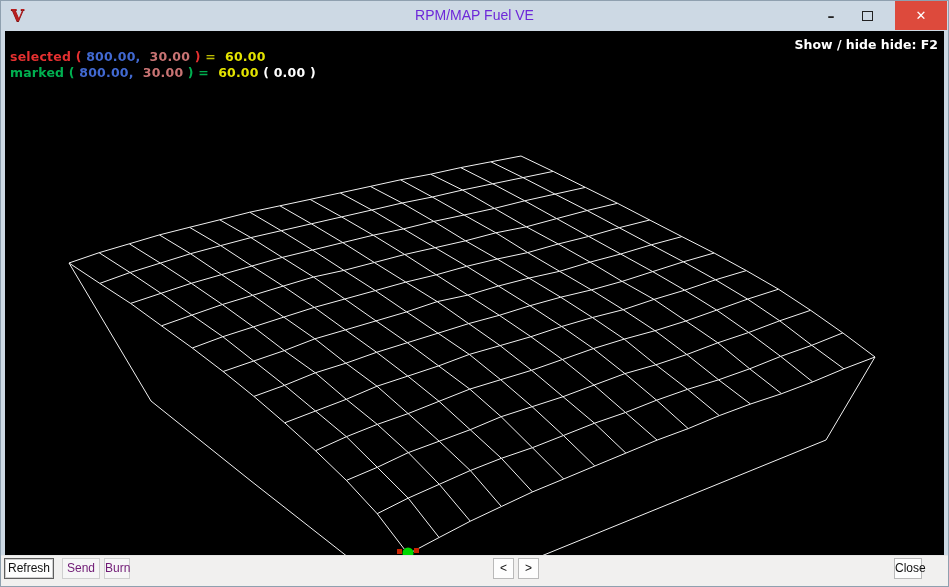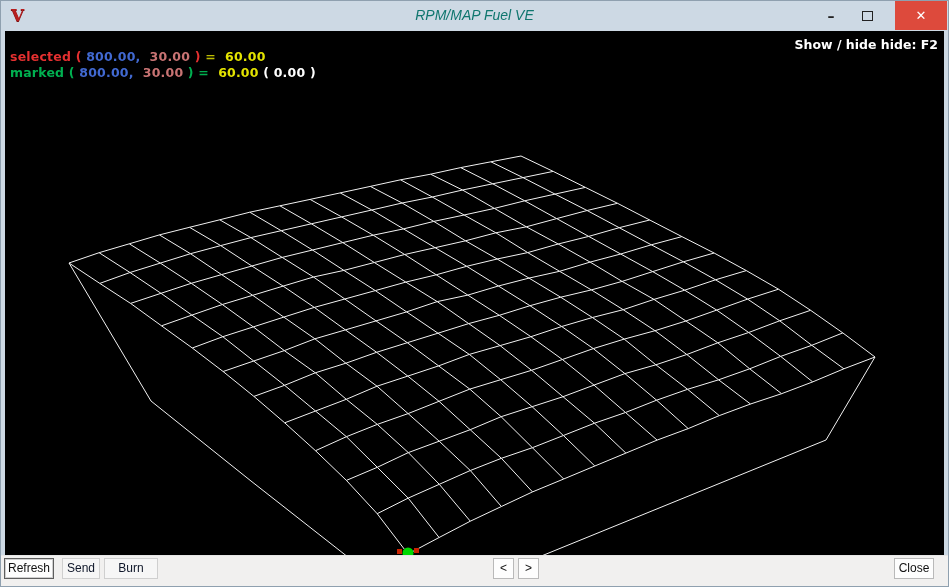--- a/index.html
+++ b/index.html
@@ -7,44 +7,44 @@
   .window{
     position:relative;width:949px;height:587px;
     background:#cdd9e4;border:1px solid #8fa0af;
     font-family:"Liberation Sans",sans-serif;overflow:hidden;
   }
   
   .titlebar{position:absolute;top:0;left:0;right:0;height:30px;background:#cdd9e4;}
   .logo{position:absolute;left:10px;top:5px;font:bold 17px "DejaVu Serif",serif;color:#b61f1f;
         text-shadow:0 1px 0 #7c1010;line-height:18px;}
   .win-title{position:absolute;left:50%;top:6px;transform:translateX(-50%);
-        font-size:14px;color:#0f766e;white-space:nowrap;font-style:italic;}
+        font-size:14px;color:#6d28d9;white-space:nowrap;}
   .winbtn{position:absolute;top:0;height:29px;display:flex;align-items:center;justify-content:center;cursor:default;}
   .btn-min{right:102px;width:30px;font:bold 14px "DejaVu Sans",sans-serif;color:#222;}
   .btn-max{right:66px;width:30px;}
   .btn-max .box{width:11px;height:10px;border:1px solid #222;background:transparent;}
   .btn-close{right:1px;width:52px;background:#dd4a3c;color:#fff;font:bold 13px "DejaVu Sans",sans-serif;}
   
   .canvas{position:absolute;top:30px;left:4px;right:4px;bottom:31px;background:#000;overflow:hidden;}
   .mesh-svg{position:absolute;left:0;top:0;}
   .readouts{position:absolute;left:5px;top:18px;font:bold 12.5px "DejaVu Sans",sans-serif;
         letter-spacing:0.2px;white-space:pre;line-height:16px;}
   .help{position:absolute;right:6px;top:6px;color:#fff;font:bold 12.5px "DejaVu Sans",sans-serif;}
   
   .toolbar{position:absolute;left:0;right:0;bottom:0;height:31px;background:#f1f0ef;border-top:1px solid #e6e6e6;}
   .tbtn{position:absolute;top:2px;height:21px;background:#fdfdfd;border:1px solid #b9b9b9;
         font:12px "Liberation Sans",sans-serif;color:#111;text-align:center;line-height:19px;padding:0;}
   .tbtn.primary{border:1px solid #5e5e5e;box-shadow:inset 0 0 0 1px #cfcfcf;text-align:center;}
-  .tbtn.disabled{color:#0f172a;border-color:#cfcfcf;background:#f6f6f6;}
+  .tbtn.disabled{color:#701a75;border-color:#cfcfcf;background:#f6f6f6;}
   #btn-refresh{left:3px;width:50px;}
   #btn-send{left:61px;width:38px;}
-  #btn-burn{left:103px;width:54px;}
+  #btn-burn{left:103px;width:26px;}
   #btn-prev{left:492px;width:21px;}
   #btn-next{left:517px;width:21px;}
-  #btn-close2{left:893px;width:40px;}
+  #btn-close2{left:893px;width:28px;}
 </style>
 </head>
 <body>
 
 <div class="window">
 
   <div class="titlebar">
     <span class="logo">V</span>
     <span class="win-title">RPM/MAP Fuel VE</span>
     <div class="winbtn btn-min">–</div>

